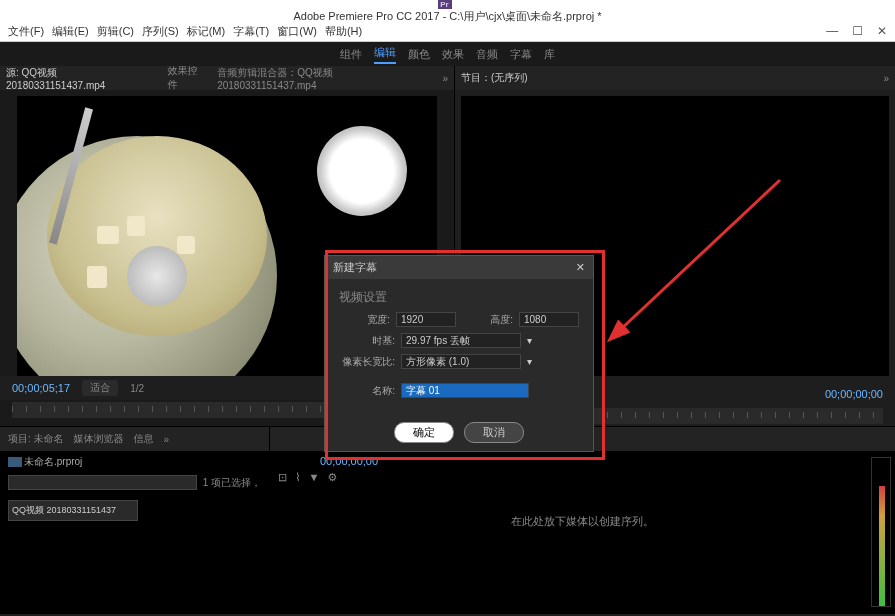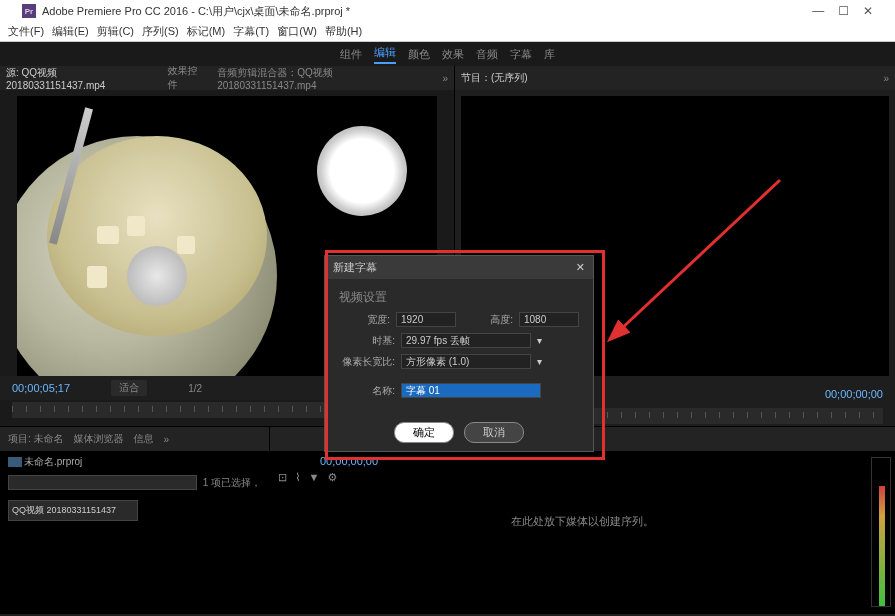--- a/index.html
+++ b/index.html
@@ -1,18 +1,18 @@
 <!DOCTYPE html>
 <html><head>
 <meta charset="utf-8">
 <style>
 * { margin: 0; padding: 0; box-sizing: border-box; font-family: "Microsoft YaHei", sans-serif; }
 body { width: 895px; height: 616px; background: #1e1e1e; overflow: hidden; position: relative; }
 
-.titlebar { background: #fff; height: 22px; display: flex; align-items: center; padding: 0 22px; font-size: 11px; color: #333; }
+.titlebar { background: #fff; height: 22px; display: flex; align-items: center; padding: 0 8px; font-size: 11px; color: #333; flex-direction: column; }
 .titlebar .app-icon { width: 14px; height: 14px; background: #5a3e7a; margin-right: 6px; display: flex; align-items: center; justify-content: center; color: #d8c8f0; font-size: 8px; font-weight: bold; }
 .titlebar .win-controls { margin-left: auto; display: flex; gap: 14px; font-size: 12px; color: #555; }
 .titlebar .win-controls span { cursor: default; }
 
 .menubar { background: #fff; height: 20px; display: flex; align-items: center; padding: 0 6px; font-size: 11px; color: #333; gap: 4px; border-bottom: 1px solid #ccc; }
 .menubar .menu-item { padding: 0 2px; cursor: default; }
 
 .workspace-tabs { background: #1a1a1a; height: 24px; display: flex; align-items: center; justify-content: center; gap: 12px; font-size: 11px; color: #888; }
 .workspace-tabs .ws-tab { cursor: default; }
 .workspace-tabs .ws-tab.active { color: #4a9eff; border-bottom: 2px solid #4a9eff; padding-bottom: 2px; }
@@ -26,21 +26,21 @@
 
 .preview { width: 420px; height: 280px; margin: 6px auto 0; background: #000; position: relative; overflow: hidden; }
 .bowl { position: absolute; width: 280px; height: 280px; border-radius: 50%; left: -20px; top: 40px; background: radial-gradient(circle at 40% 40%, #d8d8c8 0%, #b8b8a0 40%, #888870 80%, #555 100%); }
 .soup { position: absolute; width: 220px; height: 200px; border-radius: 50%; left: 30px; top: 40px; background: radial-gradient(circle at 50% 40%, #e8e0c0 0%, #c8c090 60%, #a89860 100%); }
 .cube { position: absolute; background: #f0e8c8; border-radius: 3px; }
 .spoon { position: absolute; width: 60px; height: 60px; border-radius: 50%; left: 110px; top: 150px; background: radial-gradient(circle, #e8e8e8 0%, #aaa 100%); }
 .handle { position: absolute; width: 8px; height: 140px; left: 50px; top: 10px; background: linear-gradient(#ccc, #888); transform: rotate(15deg); }
 .cup { position: absolute; width: 90px; height: 90px; border-radius: 50%; right: 30px; top: 30px; background: radial-gradient(circle at 50% 50%, #fff 0%, #fff 50%, #ccc 65%, #888 100%); }
 .plate { position: absolute; width: 80px; height: 40px; border-radius: 50%; right: 10px; bottom: 60px; background: radial-gradient(ellipse, #5a6a8a 0%, #3a4a6a 100%); }
 
-.timebar { height: 24px; display: flex; align-items: center; padding: 0 12px; font-size: 11px; background: #1e1e1e; gap: 29px; }
+.timebar { height: 24px; display: flex; align-items: center; padding: 0 12px; font-size: 11px; background: #1e1e1e; }
 .timecode { color: #6bb8ff; }
 .fit { margin-left: 12px; color: #888; font-size: 10px; background: #2a2a2a; padding: 1px 8px; border-radius: 2px; }
 .zoom { margin-left: 12px; color: #888; font-size: 10px; }
 
 .scrubber { height: 16px; background: #2a2a2a; margin: 2px 12px; position: relative; }
 .scrubber .marks { position: absolute; top: 4px; left: 0; right: 0; height: 6px; background: repeating-linear-gradient(90deg, #555 0 1px, transparent 1px 14px); }
 
 .transport { height: 24px; display: flex; align-items: center; justify-content: center; gap: 8px; color: #aaa; font-size: 12px; }
 .transport span { cursor: default; }
 
@@ -72,37 +72,37 @@
 
 .dialog-highlight { position: absolute; left: 325px; top: 250px; width: 280px; height: 210px; border: 3px solid #e03030; z-index: 10; pointer-events: none; }
 .dialog { position: absolute; left: 324px; top: 255px; width: 270px; background: #2a2a2a; border: 1px solid #555; z-index: 9; font-size: 11px; color: #ccc; }
 .dlg-title { background: #3a3a3a; padding: 4px 8px; display: flex; align-items: center; }
 .dlg-title .close { margin-left: auto; cursor: default; }
 .dlg-body { padding: 10px 14px; }
 .dlg-section { font-size: 12px; color: #888; margin-bottom: 6px; }
 .dlg-row { display: flex; align-items: center; gap: 6px; margin-bottom: 6px; font-size: 10px; }
 .dlg-row .lbl { width: 56px; text-align: right; color: #aaa; }
 .dlg-row input, .dlg-row select { background: #222; border: 1px solid #444; color: #ccc; font-size: 10px; padding: 1px 4px; width: 60px; }
-.dlg-row .wide { width: 130px; }
-.dlg-row .sel { background: #1a6ac0; color: #fff; width: 140px; }
+.dlg-row .wide { width: 120px; }
+.dlg-row .sel { background: #1a6ac0; color: #fff; width: 128px; }
 .dlg-buttons { display: flex; justify-content: center; gap: 10px; padding: 8px; }
 .dlg-buttons button { padding: 2px 18px; font-size: 11px; border-radius: 10px; border: 1px solid #888; cursor: default; }
 .btn-ok { background: #fff; color: #000; }
 .btn-cancel { background: #444; color: #ccc; }
 
 .watermark { position: absolute; left: 370px; top: 280px; font-size: 36px; font-weight: bold; color: rgba(200,200,200,0.45); z-index: 8; pointer-events: none; letter-spacing: 2px; }
 .watermark2 { position: absolute; left: 390px; top: 316px; font-size: 14px; color: rgba(200,160,100,0.55); z-index: 8; pointer-events: none; }
 .arrow { position: absolute; z-index: 7; pointer-events: none; }
 </style>
 </head>
 <body>
 
 <div class="titlebar">
   <div class="app-icon">Pr</div>
-  <span>Adobe Premiere Pro CC 2016 - C:\用户\cjx\桌面\未命名.prproj *</span>
+  <span>Adobe Premiere Pro CC 2017 - C:\用户\cjx\桌面\未命名.prproj *</span>
   <div class="win-controls">
     <span>—</span>
     <span>☐</span>
     <span>✕</span>
   </div>
 </div>
 
 <div class="menubar">
   <span class="menu-item">文件(F)</span>
   <span class="menu-item">编辑(E)</span>

